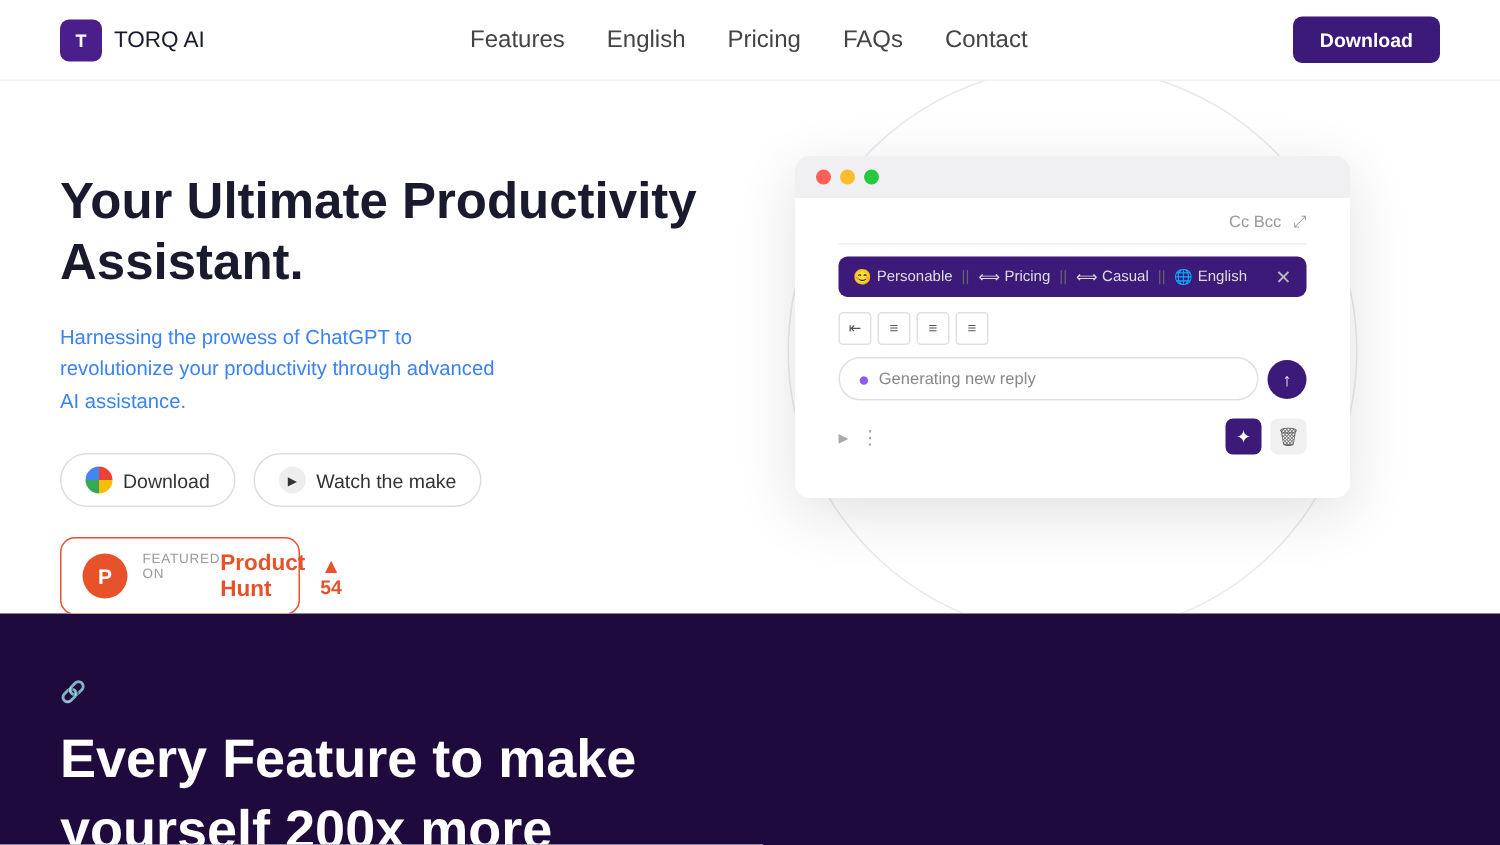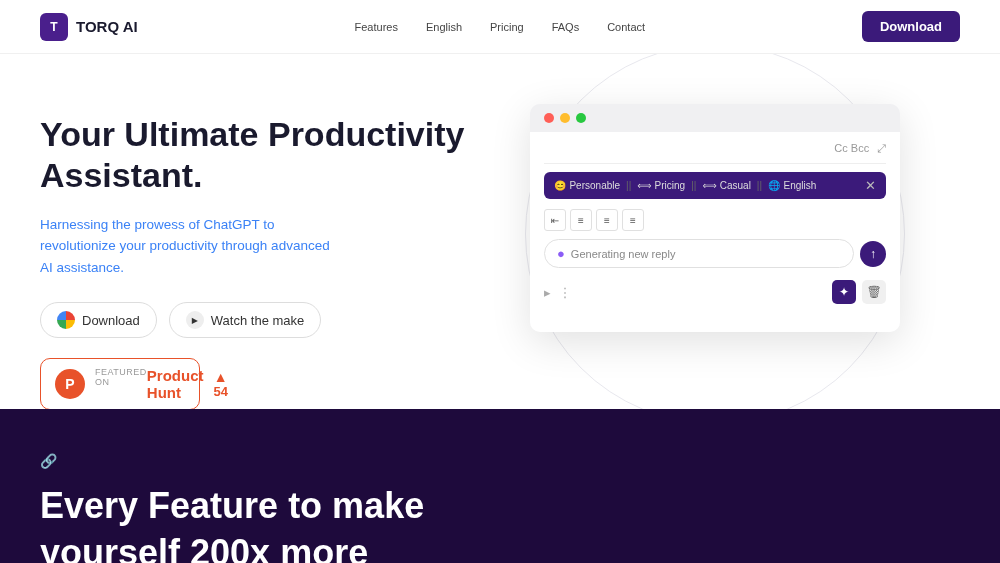--- a/index.html
+++ b/index.html
@@ -10,23 +10,23 @@
       display: flex; align-items: center; justify-content: space-between;
       padding: 0 40px; height: 54px; background: #fff;
       border-bottom: 1px solid #f0f0f0;
     }
     .nav-left { display: flex; align-items: center; gap: 8px; }
     .logo-icon {
       width: 28px; height: 28px; background: #4a1f8c; border-radius: 6px;
       display: flex; align-items: center; justify-content: center;
       color: #fff; font-size: 12px; font-weight: bold;
     }
-    .logo-text { font-weight: 700; font-size: 15px; color: #1a1a2e; }
+    .logo-text { font-weight: 400; font-size: 15px; color: #1a1a2e; }
     .nav-links { display: flex; gap: 28px; }
-    .nav-links a { font-size: 11px; color: #444; text-decoration: none; }
+    .nav-links a { font-size: 16px; color: #444; text-decoration: none; }
     .nav-download-btn {
       background: #3b1a7a; color: #fff; border: none; padding: 8px 18px;
       border-radius: 6px; font-size: 13px; font-weight: 600; cursor: pointer;
     }
 
     
     .hero {
       display: flex; align-items: flex-start;
       padding: 50px 40px 0 40px;
       height: calc(355px); position: relative; overflow: hidden;
@@ -95,21 +95,21 @@
       overflow: hidden; margin-top: 0;
     }
     .browser-bar {
       display: flex; align-items: center; gap: 6px;
       background: #f0f0f2; padding: 9px 14px;
     }
     .dot { width: 10px; height: 10px; border-radius: 50%; }
     .dot-red { background: #ff5f57; }
     .dot-yellow { background: #ffbd2e; }
     .dot-green { background: #28c840; }
-    .browser-content { background: #fff; padding: 10px 14px; min-height: 200px; }
+    .browser-content { background: #fff; padding: 10px 29px; min-height: 200px; }
 
     
     .email-top {
       display: flex; justify-content: flex-end; gap: 8px;
       font-size: 11px; color: #999; padding-bottom: 8px;
       border-bottom: 1px solid #eee; margin-bottom: 8px;
     }
     .ai-toolbar {
       display: flex; align-items: center; gap: 6px;
       background: #3b1a7a; border-radius: 6px; padding: 6px 10px;

